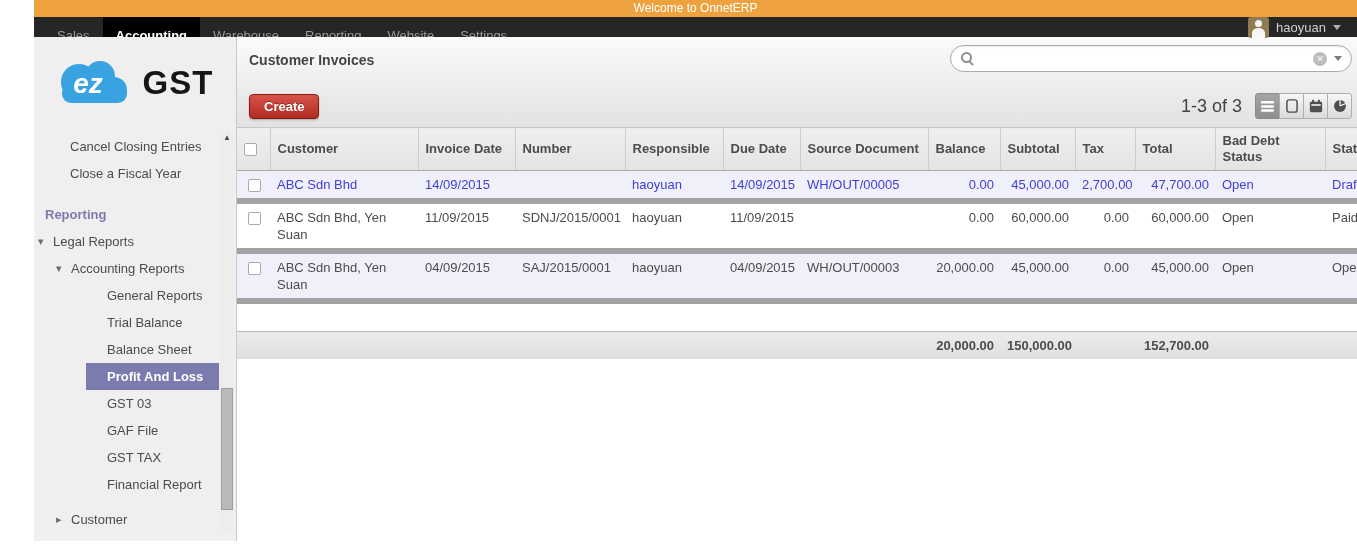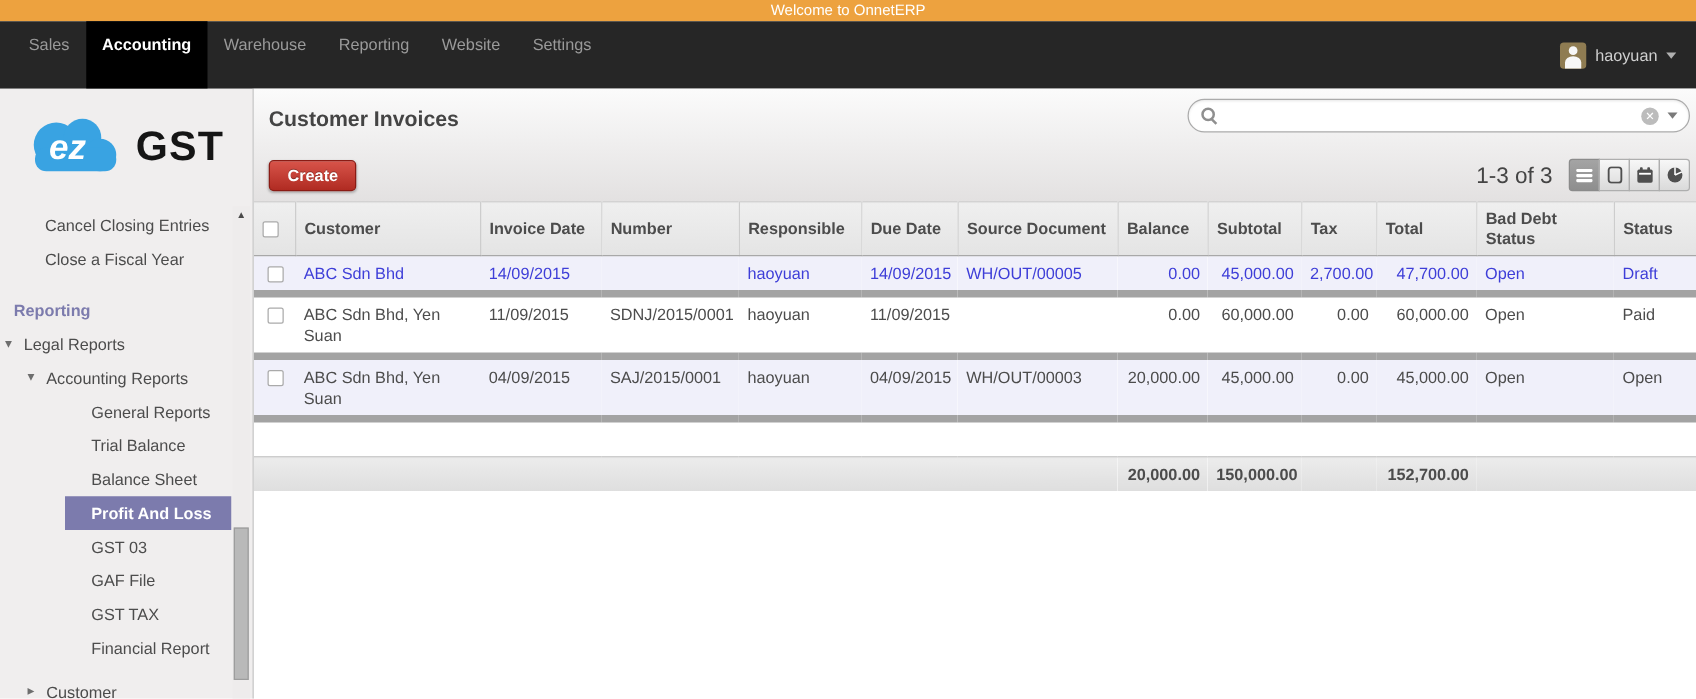--- a/index.html
+++ b/index.html
@@ -1,30 +1,30 @@
 <!DOCTYPE html>
 <html><head>
 <meta charset="utf-8">
 <style>
   * { margin:0; padding:0; box-sizing:border-box; }
   html,body { background:#fff; }
   .screen {
     position:relative; width:1357px; height:559px; overflow:hidden;
-    font-family:"Liberation Sans", sans-serif; color:#4c4c4c; background:#fff;
+    font-family:"Liberation Sans", sans-serif; color:#4c4c4c; background:#fff;padding-left:34px;
   }
 
   
   .topbar {
     height:17px; line-height:17px; background:#eda23f; color:#fff;
     text-align:center; font-size:12px;
   }
 
   
   .navbar {
-    height:54px; background:#262626; display:flex; justify-content:space-between;
+    height:20px; background:#262626; display:flex; justify-content:space-between;
     align-items:stretch;
   }
   .nav-items { display:flex; padding-left:10px; }
   .nav-item {
     padding:0 13px; line-height:38px; font-size:13px; color:#9a9a9a; cursor:pointer;
     white-space:nowrap;
   }
   .nav-item.active { background:#000; color:#fff; font-weight:bold; }
   .user-menu { display:flex; align-items:center; gap:7px; padding-right:16px; cursor:pointer; }
   .avatar { position:relative; width:21px; height:21px; background:#8f7c52; border-radius:3px; overflow:hidden; flex:none; }
@@ -58,21 +58,21 @@
     background:#7c7bad; color:#fff; font-weight:bold;
     margin-left:52px; margin-right:17px; padding-left:21px;
   }
   .side-scrollbar { position:absolute; top:94px; bottom:10px; right:2px; width:14px; background:#eeecec; }
   .scroll-arrow { text-align:center; font-size:8px; color:#4a4a4a; line-height:14px; cursor:pointer; }
   .scroll-thumb { position:absolute; left:1px; top:257px; width:12px; height:122px; background:#b9b9b9; border:1px solid #9d9d9d; cursor:grab; }
 
   
   .view-header { height:90px; background:linear-gradient(#fbfbfb, #e3e1e1); }
   .header-row1 { display:flex; justify-content:space-between; align-items:flex-start; padding:8px 5px 0 12px; }
-  .page-title { font-size:17px; font-weight:bold; color:#444; margin-top:7px; }
+  .page-title { font-size:14px; font-weight:bold; color:#444; margin-top:7px; }
   .searchbox {
     display:flex; align-items:center; width:402px; height:27px; background:#fff;
     border:1px solid #ababab; border-radius:14px; padding:0 9px;
     box-shadow:inset 0 1px 2px rgba(0,0,0,0.09);
   }
   .mag { position:relative; width:15px; height:15px; margin-right:6px; flex:none; }
   .mag::before { content:''; position:absolute; left:1px; top:1px; width:7px; height:7px; border:2px solid #8f8f8f; border-radius:50%; }
   .mag::after { content:''; position:absolute; left:10px; top:9px; width:2px; height:6px; background:#8f8f8f; transform:rotate(-45deg); }
   .searchbox input { flex:1; border:none; outline:none; background:transparent; font-size:13px; color:#333; font-family:"Liberation Sans", sans-serif; }
   .clear-btn {

